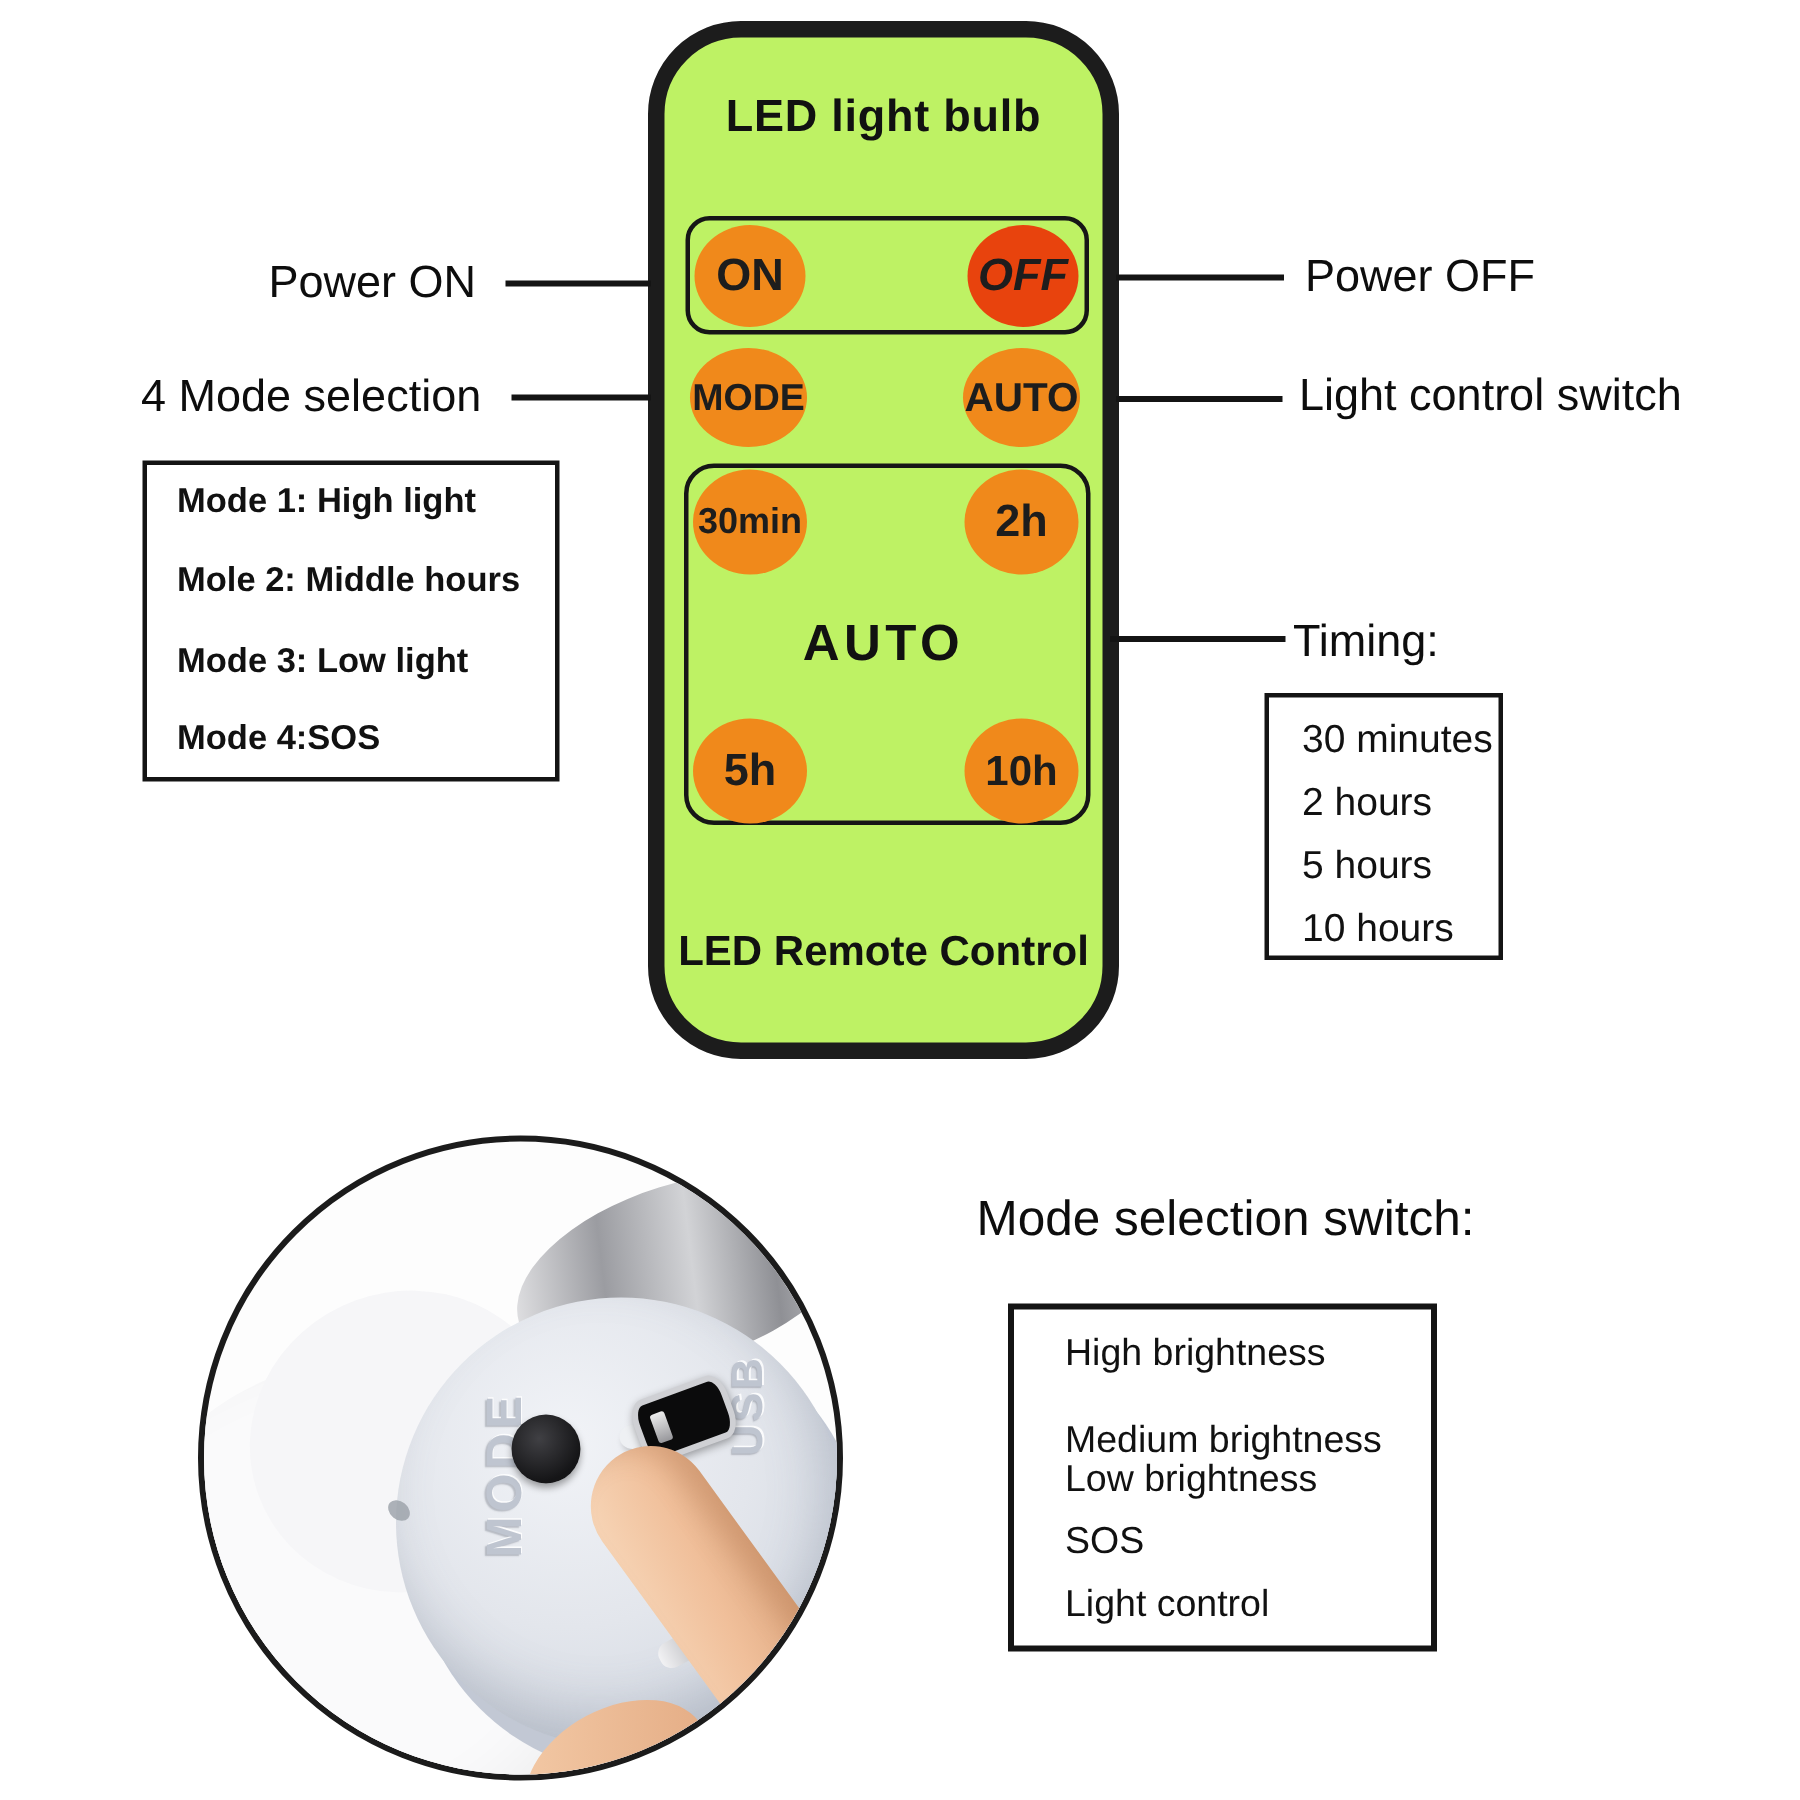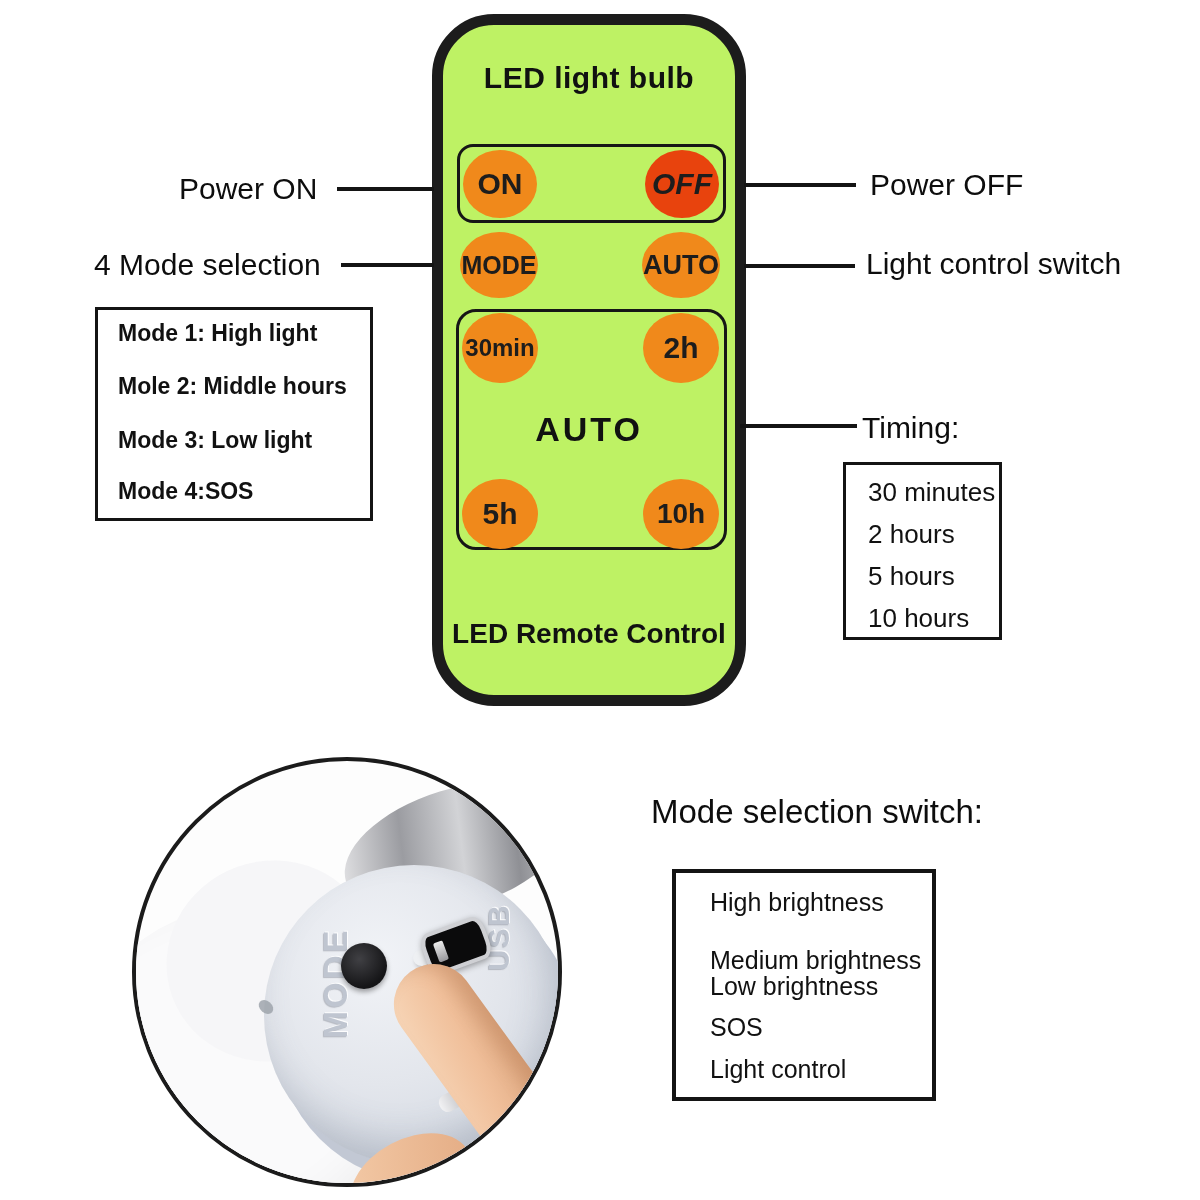--- a/index.html
+++ b/index.html
@@ -45,21 +45,21 @@
   .t-light-ctl { left: 866px; top: 246px; }
   .t-timing    { left: 862px; top: 410px; }
 
   
   .info-box { position: absolute; border: 3px solid #141414; background: #fff; }
   .mode-box { left: 95px; top: 307px; width: 278px; height: 214px; font-weight: bold; }
   .mode-box .item { position: absolute; left: 20px; font-size: 23px; line-height: 30px; white-space: nowrap; }
   .timing-box { left: 843px; top: 462px; width: 159px; height: 178px; }
   .timing-box .item { position: absolute; left: 22px; font-size: 26px; line-height: 28px; white-space: nowrap; }
   .t-switch-head { left: 651px; top: 792px; font-size: 33px; line-height: 40px; }
-  .switch-box { left: 672px; top: 869px; width: 264px; height: 232px; border-width: 4px; }
+  .switch-box { left: 672px; top: 869px; width: 286px; height: 232px; border-width: 4px; }
   .switch-box .item { position: absolute; left: 34px; font-size: 25px; line-height: 32px; white-space: nowrap; }
 
   
   .photo { position: absolute; left: 132px; top: 757px; width: 430px; height: 430px;
            border-radius: 50%; border: 4px solid #1b1b1b; background: #fdfdfd; overflow: hidden; }
   .photo * { position: absolute; }
   .ph-shade { left: -70px; top: 240px; width: 320px; height: 240px; border-radius: 50%;
               background: #ececee; box-shadow: 0 0 40px 24px #ececee; }
   .ph-body1 { left: -60px; top: 140px; width: 360px; height: 340px; background: #fafafb;
               border-radius: 46%; transform: rotate(-24deg);

